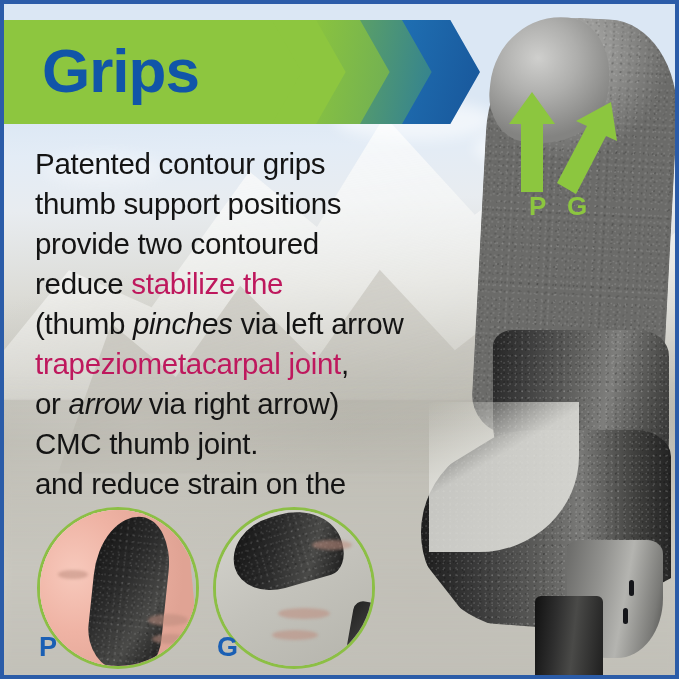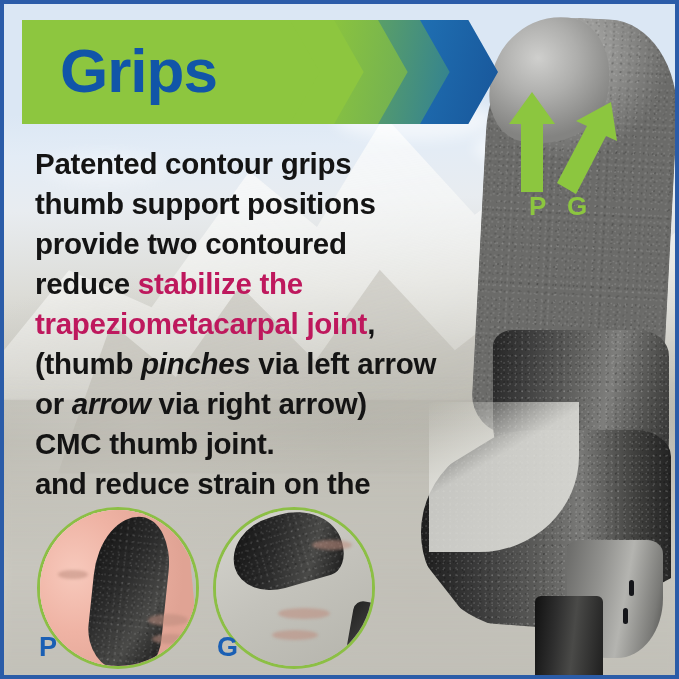--- a/index.html
+++ b/index.html
@@ -69,21 +69,20 @@
     background: rgba(255,255,255,.55);
     filter: blur(7px);
   }
 
   
   .banner {
     position: absolute;
     left: 0; top: 16px;
     width: 452px; height: 104px;
     z-index: 6;
-    margin-left: 18px;
   }
   .banner-body {
     position: absolute;
     left: 0; top: 0;
     width: 300px; height: 104px;
     background: #8dc63f;
   }
   .chev {
     position: absolute;
     top: 0;
@@ -107,21 +106,21 @@
     z-index: 3;
   }
 
   
   .copy {
     position: absolute;
     left: 31px; top: 140px;
     width: 440px;
     z-index: 5;
     font-size: 29.5px;
-    font-weight: bold;
+    font-weight: normal;
     line-height: 1.355;
     color: #141414;
     letter-spacing: -0.3px;
   }
   .copy .hl { color: #be185d; }
   .copy .it { font-style: italic; }
   .copy .ln { display: block; white-space: nowrap; }
 
   
   .cane {
@@ -314,22 +313,22 @@
     <div class="chev c3"></div>
     <div class="chev c4"></div>
     <div class="banner-title">Grips</div>
   </div>
 
   <div class="copy">
     <span class="ln">Patented contour grips</span>
     <span class="ln">thumb support positions</span>
     <span class="ln">provide two contoured</span>
     <span class="ln"><span>reduce </span><span class="hl">stabilize the</span></span>
+    <span class="ln"><span>(thumb </span><span class="it">pinches</span><span> via left arrow</span></span>
     <span class="ln"><span class="hl">trapeziometacarpal joint</span><span>,</span></span>
-    <span class="ln"><span>(thumb </span><span class="it">pinches</span><span> via left arrow</span></span>
     <span class="ln"><span>or </span><span class="it">arrow</span><span> via right arrow)</span></span>
     <span class="ln">CMC thumb joint.</span>
     <span class="ln">and reduce strain on the</span>
   </div>
 
   <div class="inset p">
     <div class="inset-bg-stone"></div>
     <div class="skin" style="clip-path: polygon(0% 0%, 78% 0%, 96% 30%, 100% 72%, 84% 100%, 0% 100%);"></div>
     <div class="blob-black" style="left:52px; top:6px; width:74px; height:156px; border-radius:44px 34px 26px 40px / 66px 54px 38px 46px; transform:rotate(6deg);">
       <div class="texture"></div>

